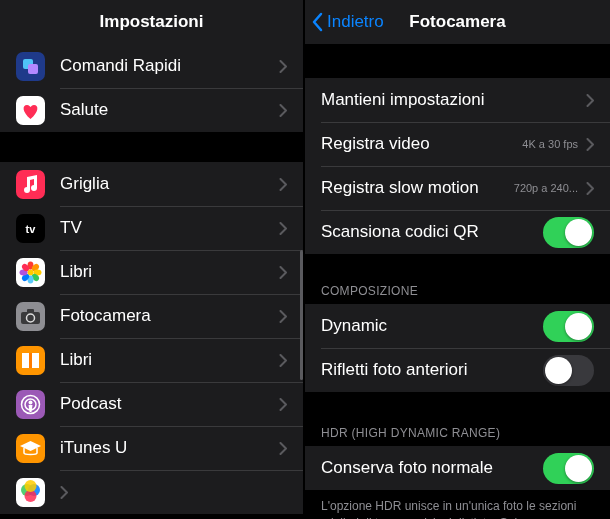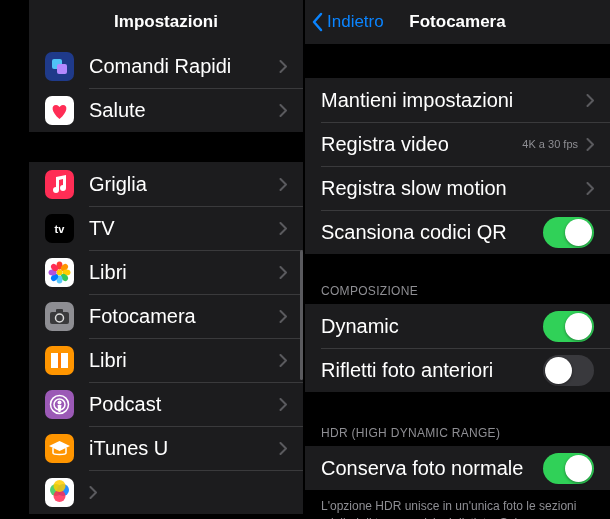--- a/index.html
+++ b/index.html
@@ -1,32 +1,32 @@
 <!DOCTYPE html>
 <html><head>
 <meta charset="utf-8">
 <style>
   * { margin: 0; padding: 0; box-sizing: border-box; -webkit-font-smoothing: antialiased; }
   html, body { width: 610px; height: 519px; background: #000; font-family: -apple-system, "Helvetica Neue", Arial, sans-serif; overflow: hidden; }
   .app { display: flex; width: 610px; height: 519px; }
-  .panel-left { width: 305px; height: 100%; background: #000; color: #fff; display: flex; flex-direction: column; border-right: 2px solid #000; padding-left: 29px; }
+  .panel-left { width: 305px; height: 100%; background: #000; color: #fff; display: flex; flex-direction: column; border-right: 2px solid #000; }
   .panel-right { width: 305px; height: 100%; background: #000; color: #fff; display: flex; flex-direction: column; }
   .header { height: 44px; display: flex; align-items: center; justify-content: center; position: relative; background: #1c1c1e; }
   .header-title { font-size: 17px; font-weight: 600; color: #fff; }
   .back { position: absolute; left: 6px; top: 0; bottom: 0; display: flex; align-items: center; color: #0a84ff; font-size: 17px; }
   .back svg { width: 12px; height: 20px; margin-right: 4px; }
   .scroll { flex: 1; overflow: hidden; }
   .group { margin-top: 0; }
   .gap { height: 30px; background: #000; }
   .section-header { font-size: 12px; color: #8e8e93; text-transform: uppercase; padding: 6px 16px 6px 16px; letter-spacing: 0.3px; }
   .row { display: flex; align-items: center; height: 44px; background: #1c1c1e; padding-left: 16px; position: relative; }
   .row + .row::before { content:""; position:absolute; top:0; left:60px; right:0; height:0.5px; background:#3a3a3c; }
   .panel-right .row + .row::before { left:16px; }
   .icon-box { width: 29px; height: 29px; border-radius: 7px; margin-right: 15px; display: flex; align-items: center; justify-content: center; flex-shrink: 0; }
-  .row-label { flex: 1; font-size: 20px; color: #fff; white-space: nowrap; overflow: hidden; text-overflow: ellipsis; }
+  .row-label { flex: 1; font-size: 17px; color: #fff; white-space: nowrap; overflow: hidden; text-overflow: ellipsis; }
   .row-value { font-size: 11px; color: #8e8e93; margin-right: 8px; white-space: nowrap; max-width: 120px; overflow: hidden; text-overflow: ellipsis; }
   .chevron { width: 8px; height: 13px; margin-right: 16px; flex-shrink: 0; }
   .chevron svg { width: 8px; height: 13px; display:block; }
   .toggle { width: 51px; height: 31px; border-radius: 16px; position: relative; margin-right: 16px; flex-shrink: 0; }
   .toggle .knob { position: absolute; width: 27px; height: 27px; border-radius: 50%; background: #fff; top: 2px; box-shadow: 0 1px 3px rgba(0,0,0,.4); }
   .toggle.on { background: #30d158; }
   .toggle.on .knob { right: 2px; }
   .toggle.off { background: #39393d; }
   .toggle.off .knob { left: 2px; }
   .footer-text { font-size: 12px; color: #8e8e93; padding: 8px 16px 0 16px; line-height: 1.4; }
@@ -229,20 +229,21 @@
             <div class="row-label">Registra video</div>
             <div class="row-value">4K a 30 fps</div>
             <div class="chevron">
               <svg viewBox="0 0 8 13">
                 <path d="M1.5 1 L7 6.5 L1.5 12" stroke="#5a5a5e" stroke-width="2" fill="none" stroke-linecap="round" stroke-linejoin="round"></path>
               </svg>
             </div>
           </div>
           <div class="row">
             <div class="row-label">Registra slow motion</div>
+            <div class="row-value">720p a 240...</div>
             <div class="chevron">
               <svg viewBox="0 0 8 13">
                 <path d="M1.5 1 L7 6.5 L1.5 12" stroke="#5a5a5e" stroke-width="2" fill="none" stroke-linecap="round" stroke-linejoin="round"></path>
               </svg>
             </div>
           </div>
           <div class="row">
             <div class="row-label">Scansiona codici QR</div>
             <div class="toggle on">
               <div class="knob"></div>

